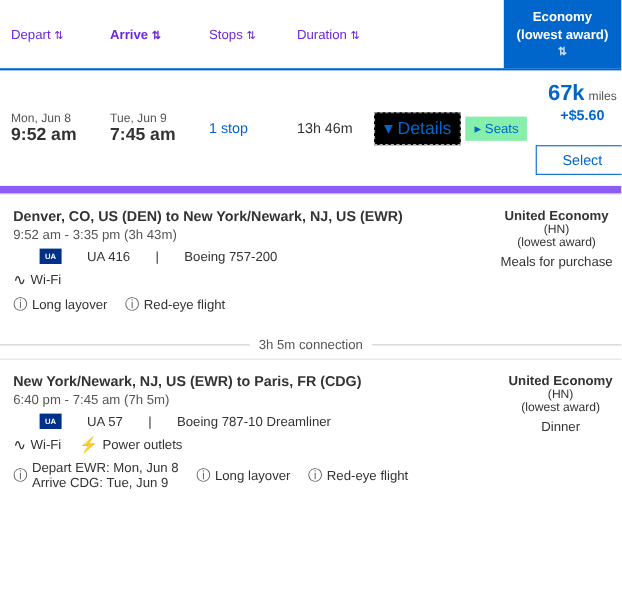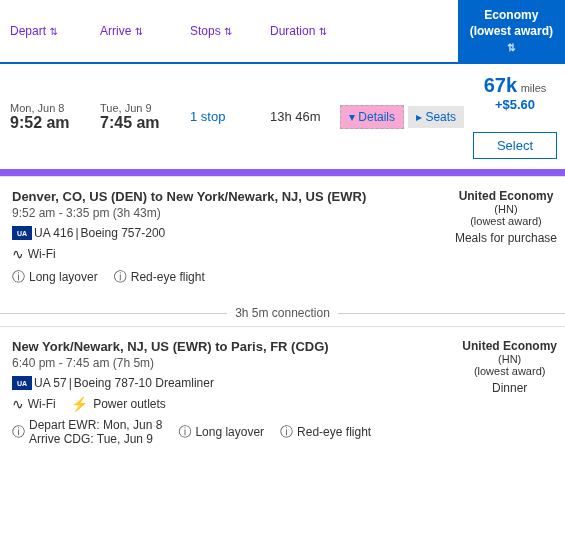--- a/index.html
+++ b/index.html
@@ -24,21 +24,21 @@
       align-items: center;
       padding: 8px 0;
     }
     .header-col {
       color: #6d28d9;
       font-size: 12px;
       cursor: pointer;
       padding: 0 10px;
     }
     .header-col:first-child { min-width: 90px; }
-    .header-col.arrive { min-width: 90px; }
+    .header-col.arrive { min-width: 90px; font-weight: bold; }
     .header-col.stops { min-width: 80px; }
     .header-col.duration { min-width: 80px; }
     .sort-arrow { font-size: 10px; }
     .header-economy {
       background: #0066cc;
       color: #fff;
       font-size: 12px;
       font-weight: bold;
       text-align: center;
       padding: 8px 12px;
@@ -90,29 +90,29 @@
       font-size: 11px;
       color: #555;
     }
     .time-label {
       font-size: 16px;
       font-weight: bold;
       color: #333;
     }
     .details-btn {
       border: 1px dashed #aaa;
-      background: #f9a8d4;
+      background: #000000;
       color: #0066cc;
       padding: 4px 8px;
-      font-size: 12px;
+      font-size: 16px;
       cursor: pointer;
       white-space: nowrap;
     }
     .seats-btn {
-      background: #e5e5e5;
+      background: #86efac;
       color: #0066cc;
       padding: 4px 8px;
       font-size: 12px;
       cursor: pointer;
       border: none;
       white-space: nowrap;
     }
     .price-col {
       min-width: 100px;
       text-align: center;
@@ -170,23 +170,24 @@
       margin-bottom: 2px;
     }
     .time-range {
       font-size: 12px;
       color: #555;
       margin-bottom: 6px;
     }
     .flight-info {
       display: flex;
       align-items: center;
-      gap: 2px;
+      gap: 23px;
       margin-bottom: 6px;
       font-size: 12px;
+      margin-left: 24px;
     }
     .airline-logo {
       width: 20px;
       height: 14px;
       background: #003087;
       display: inline-flex;
       align-items: center;
       justify-content: center;
     }
     .airline-logo-text {

